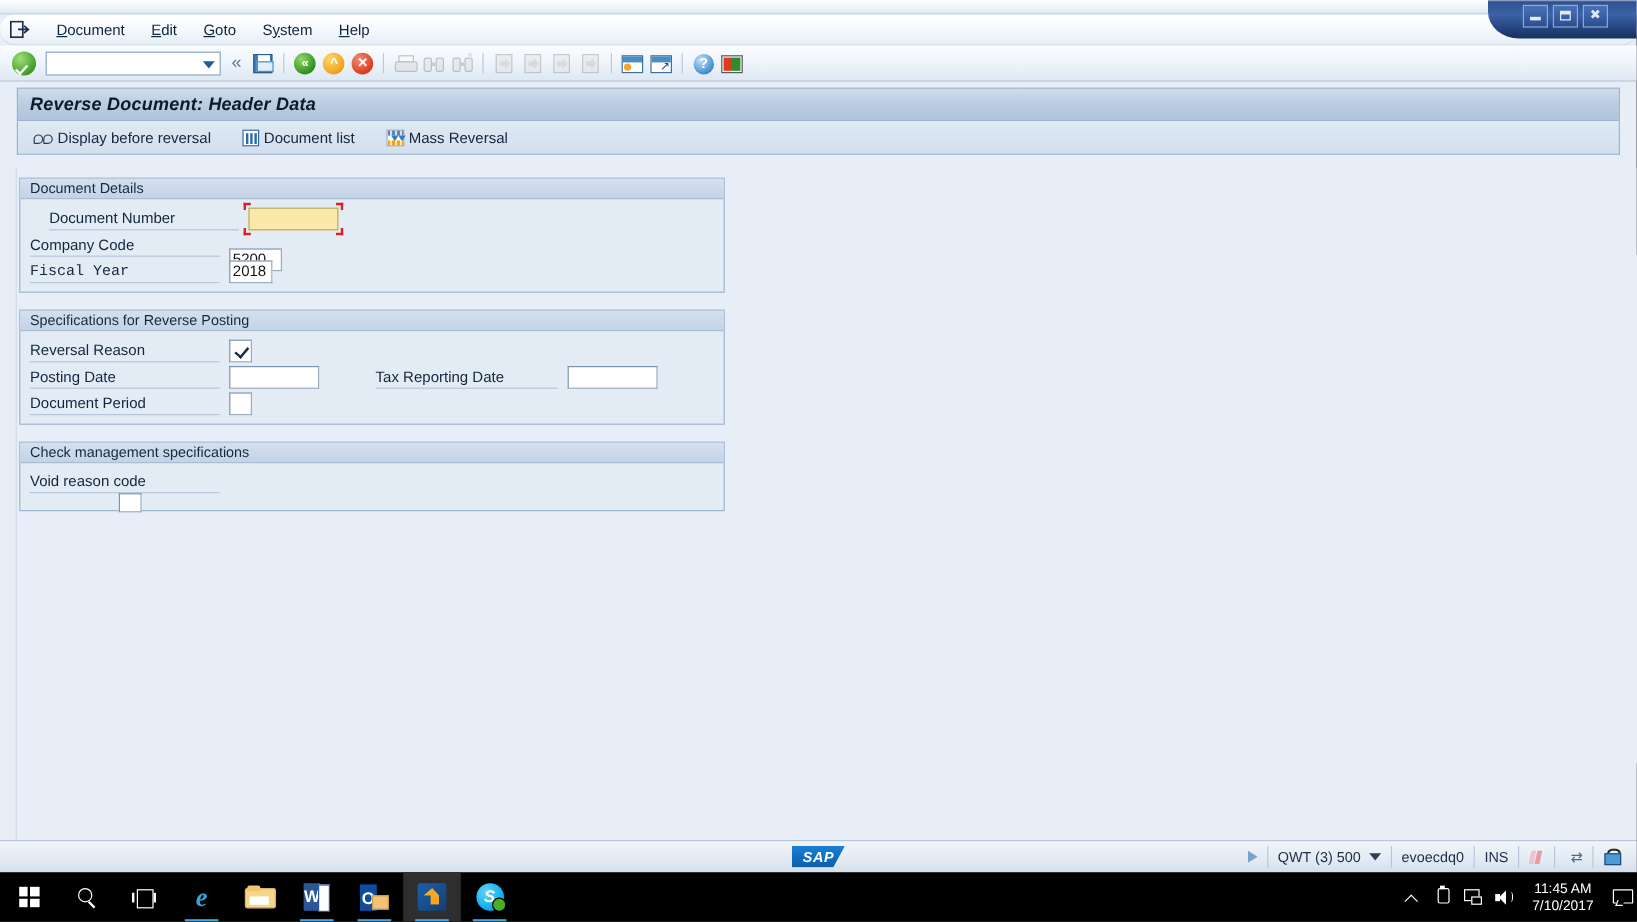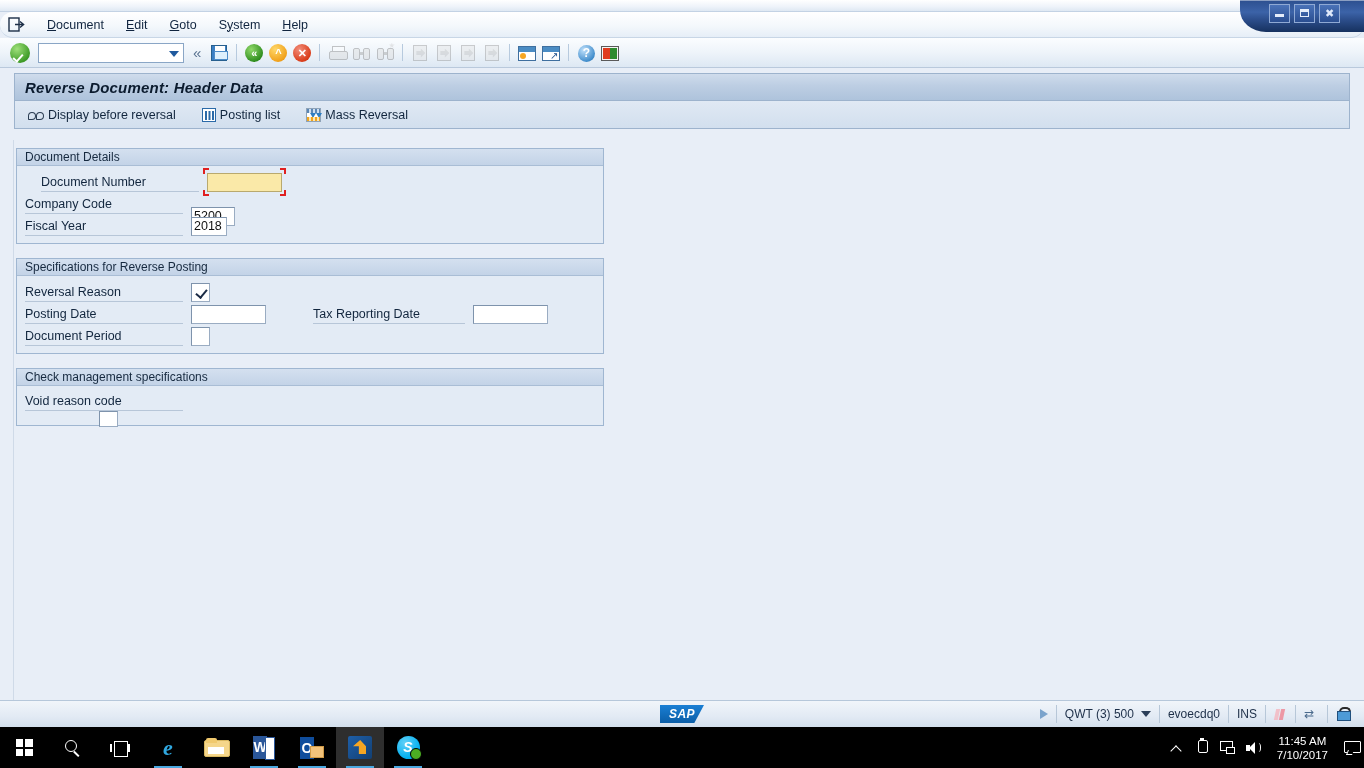--- a/index.html
+++ b/index.html
@@ -345,21 +345,21 @@
     background: linear-gradient(to bottom,#1a7fd4,#0b5ea8);
     color: #fff; font-size: 12px; font-weight: bold; font-style: italic;
     text-align: center; line-height: 18px;
     letter-spacing: .5px;
     clip-path: polygon(0 0, 100% 0, 78% 100%, 0 100%);
   }
   .status-right {
     position: absolute; right: 6px;
     display: flex; align-items: center;
     gap: 0;
-    font-size: 12px; color: #1d2f48;
+    font-size: 12px; color: #1d2f48; text-align: right;
   }
   .st-cell {
     padding: 0 8px;
     border-left: 1px solid #b7c7d8;
     height: 18px; line-height: 18px;
     display: flex; align-items: center; gap: 4px;
     white-space: nowrap;
   }
   .st-cell.first { border-left: 0; }
   .st-tri {
@@ -586,21 +586,21 @@
       <span>Reverse Document: Header Data</span>
     </div>
 
     <div class="apptoolbar">
       <div class="appbtn">
         <span class="ic-glasses"></span>
         <span>Display before reversal</span>
       </div>
       <div class="appbtn">
         <span class="ic-doclist"></span>
-        <span>Posting list</span>
+        <span>Document list</span>
       </div>
       <div class="appbtn">
         <span class="ic-mass">
             <s></s>
             <u></u>
           </span>
         <span>Mass Reversal</span>
       </div>
     </div>
 
@@ -621,21 +621,21 @@
               <i class="corner c-br"></i>
             </span>
           </div>
 
           <div class="frow" style="left:8px;top:28px;">
             <span class="flabel" style="width:158px;">Company Code</span>
             <input class="fin" style="width: 44px; margin-left: 8px; margin-top: 24px;" type="text" value="5200">
           </div>
 
           <div class="frow" style="left:8px;top:50px;">
-            <span class="flabel" style="width:158px;">Fiscal Year</span>
+            <span class="flabel" style="width:158px;font-family:Liberation Mono, monospace;">Fiscal Year</span>
             <input class="fin" style="width: 36px; margin-left: 8px;" type="text" value="2018">
           </div>
 
         </div>
       </div>
 
       <div class="groupbox" style="top:118px;height:96px;">
         <div class="gb-head">Specifications for Reverse Posting</div>
         <div class="gb-body" style="height:90px;">
 

